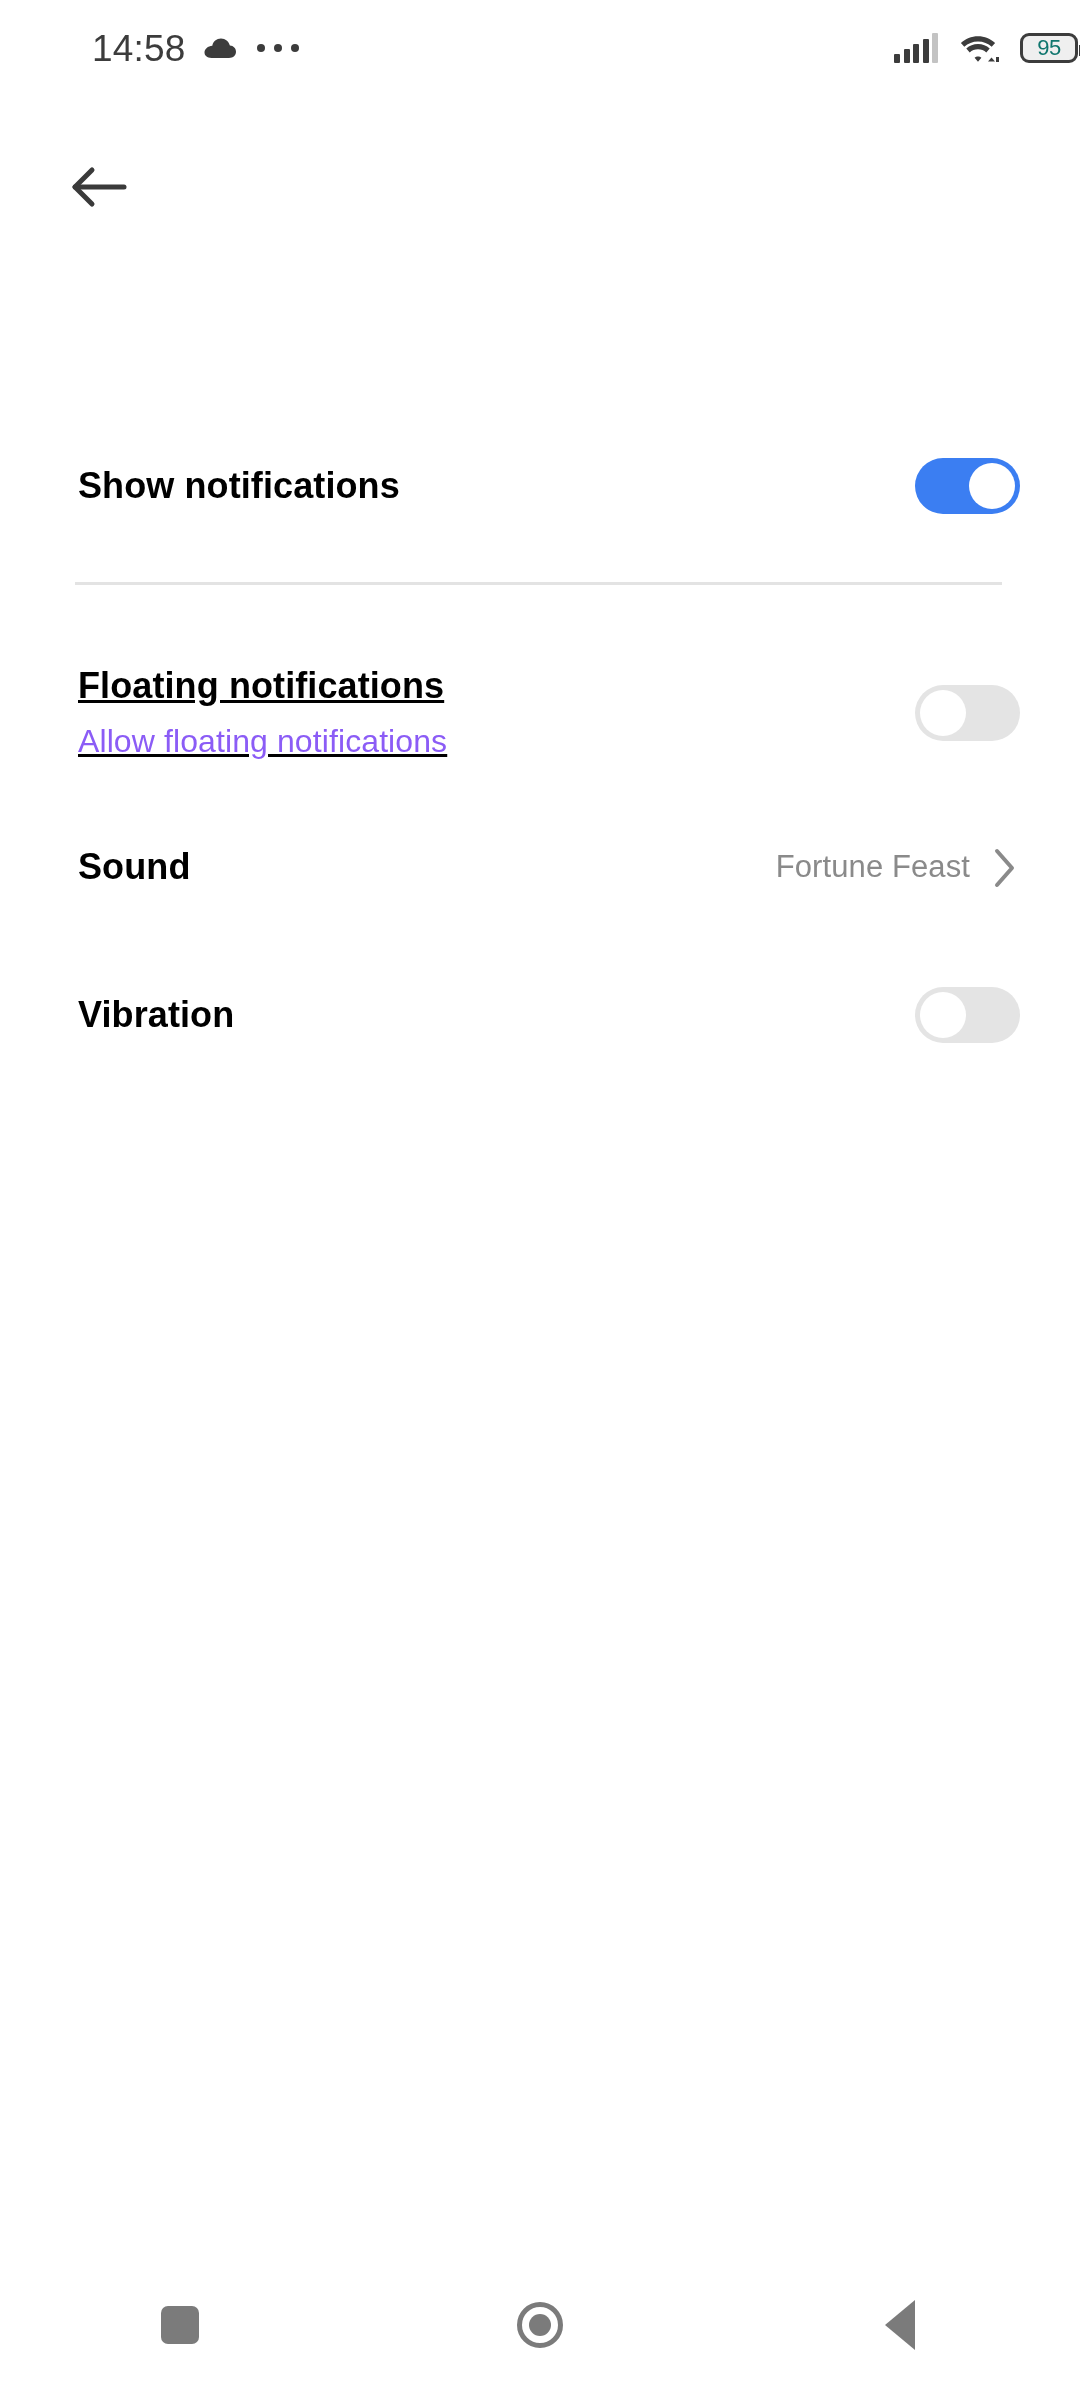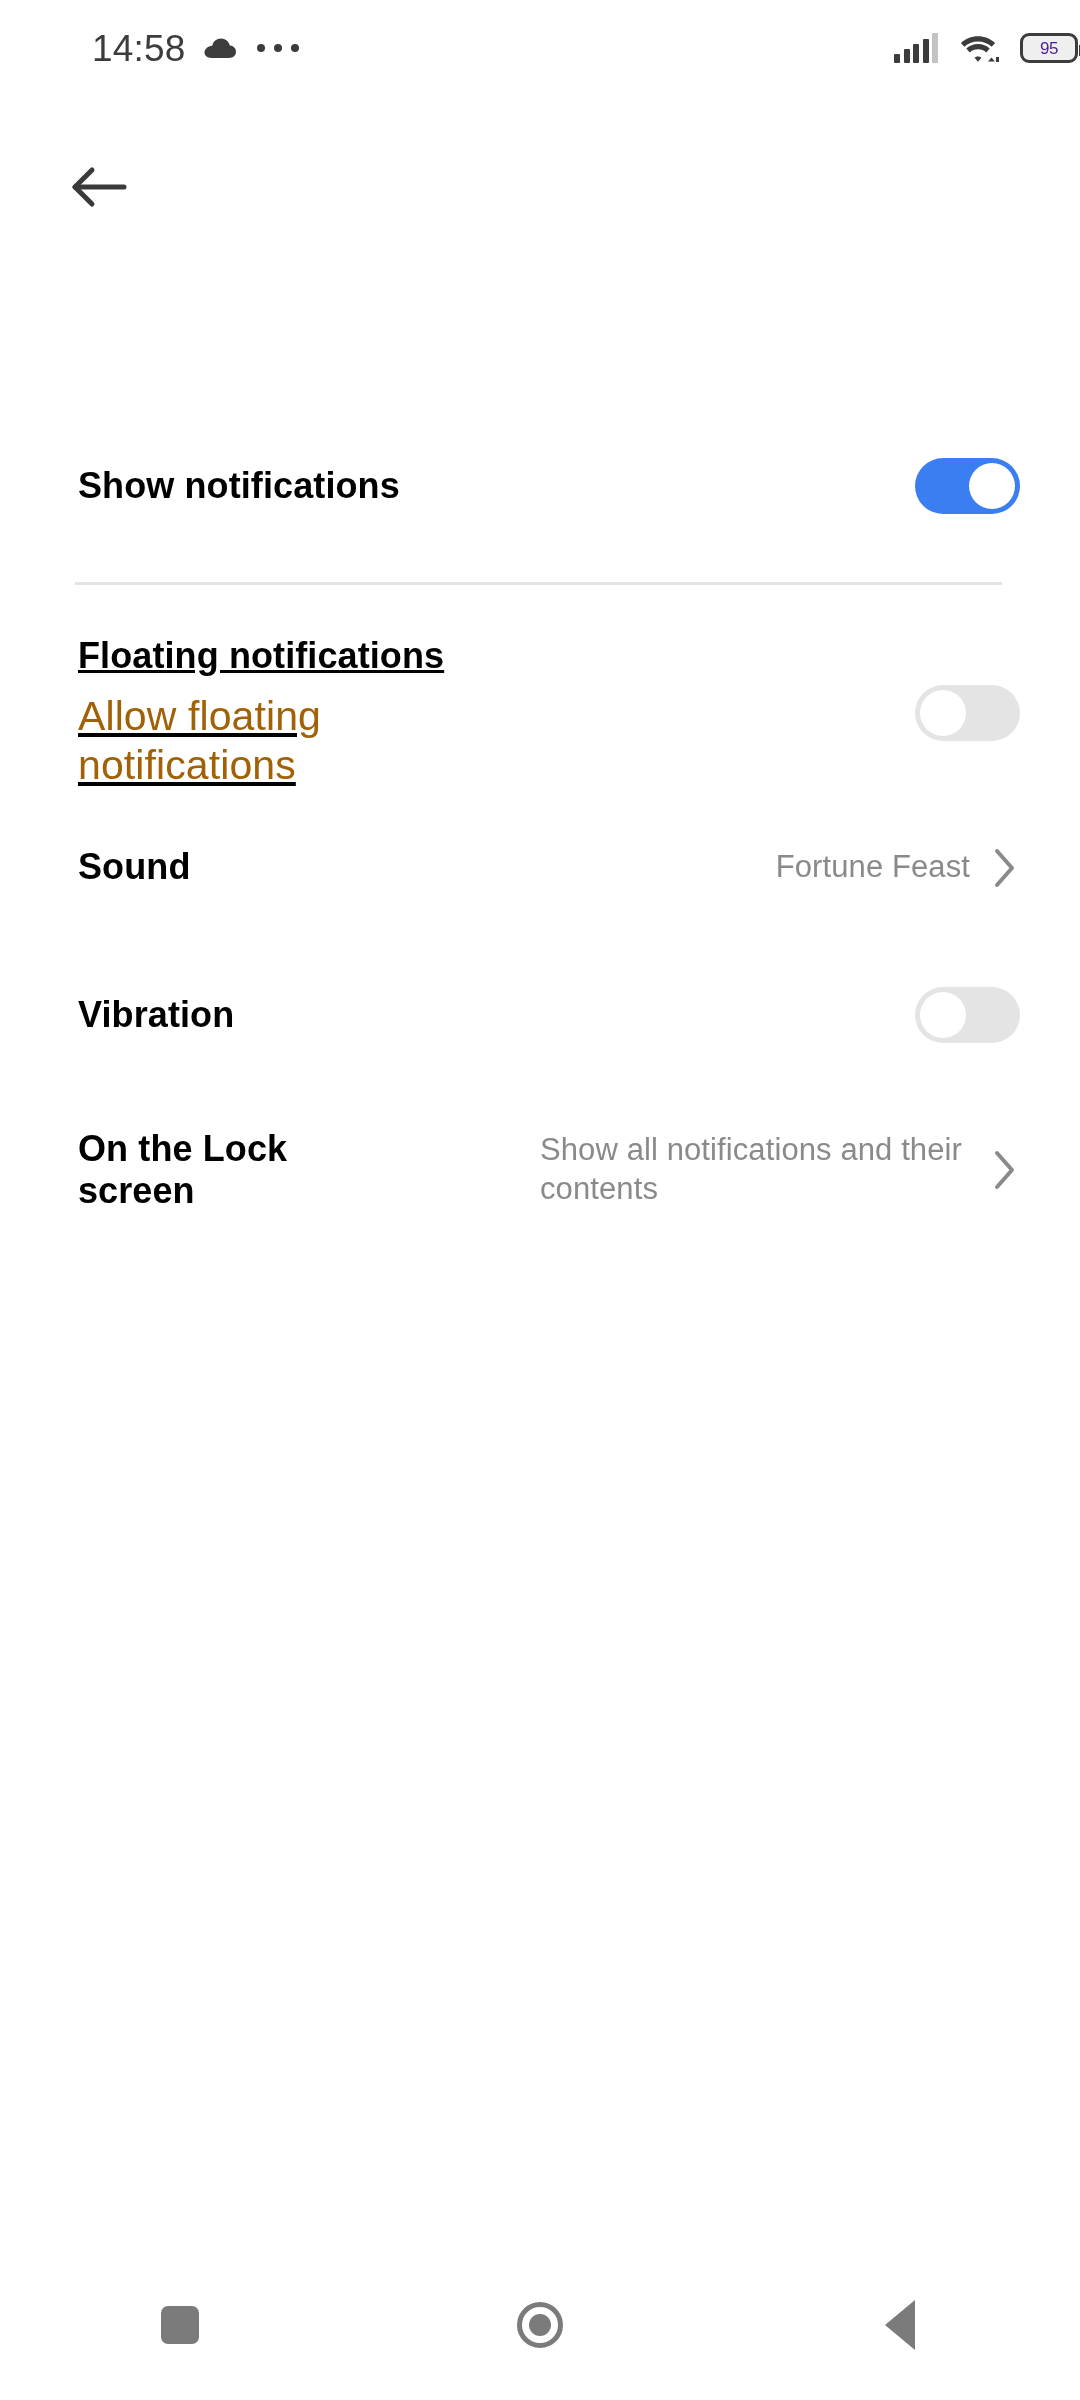--- a/index.html
+++ b/index.html
@@ -92,22 +92,22 @@
   }
   .batt::after {
     content: "";
     position: absolute;
     right: -8px; top: 9px;
     width: 4px; height: 11px;
     background: #3c3c3c;
     border-radius: 0 2px 2px 0;
   }
   .batt span {
-    font-size: 17px;
-    color: #4c1d95;
+    font-size: 22px;
+    color: #0f766e;
     line-height: 1;
     font-weight: 400;
     letter-spacing: -0.4px;
   }
 
   
   .backbar {
     position: absolute;
     top: 137px; left: 48px;
     width: 120px; height: 100px;
@@ -150,22 +150,22 @@
   .row-spacer { flex: 1 1 auto; min-width: 10px; }
 
   .row-title {
     font-size: 36px;
     font-weight: bold;
     color: #000000;
     line-height: 1.18;
     letter-spacing: 0.1px;
   }
   .row-sub {
-    font-size: 41px;
-    color: #a16207;
+    font-size: 32px;
+    color: #8b5cf6;
     line-height: 1.2;
     margin-top: 15px;
     letter-spacing: 0.1px;
   }
   .row-value {
     font-size: 31px;
     color: #8a8a8a;
     text-align: left;
     line-height: 1.25;
     letter-spacing: 0.1px;
@@ -342,30 +342,20 @@
     <div class="row row-vib">
       <div class="row-main">
         <div class="row-title">Vibration</div>
       </div>
       <div class="row-spacer"></div>
       <div class="toggle off">
         <span class="knob"></span>
       </div>
     </div>
 
-    <div class="row row-lock">
-      <div class="row-main" style="max-width:290px;">
-        <div class="row-title">On the Lock screen</div>
-      </div>
-      <div class="row-spacer"></div>
-      <div class="row-value" style="max-width:430px;">Show all notifications and their contents</div>
-      <svg class="chev" width="30" height="50" viewBox="0 0 30 50">
-        <path d="M7 8 L22 25 L7 42" fill="none" stroke="#8a8a8a" stroke-width="4" stroke-linecap="round" stroke-linejoin="round"></path>
-      </svg>
-    </div>
 
   </div>
 
   <div class="navbar">
     <div class="nav-btn">
       <span class="nav-square"></span>
     </div>
     <div class="nav-btn">
       <span class="nav-home">
           <i></i>

